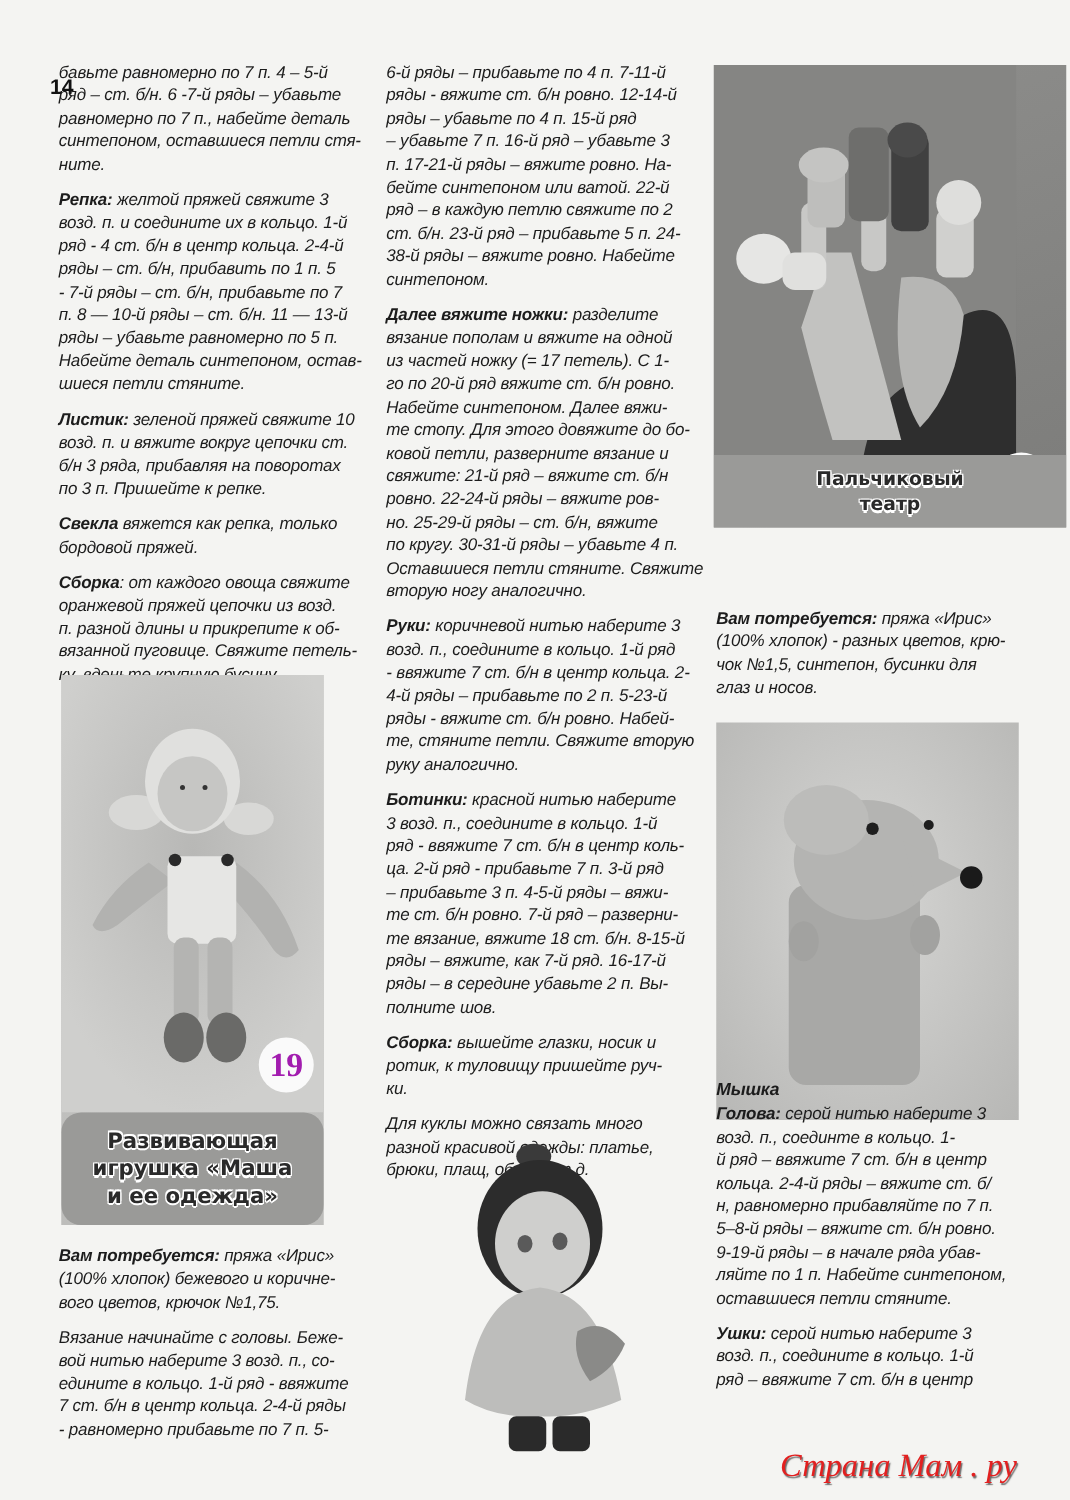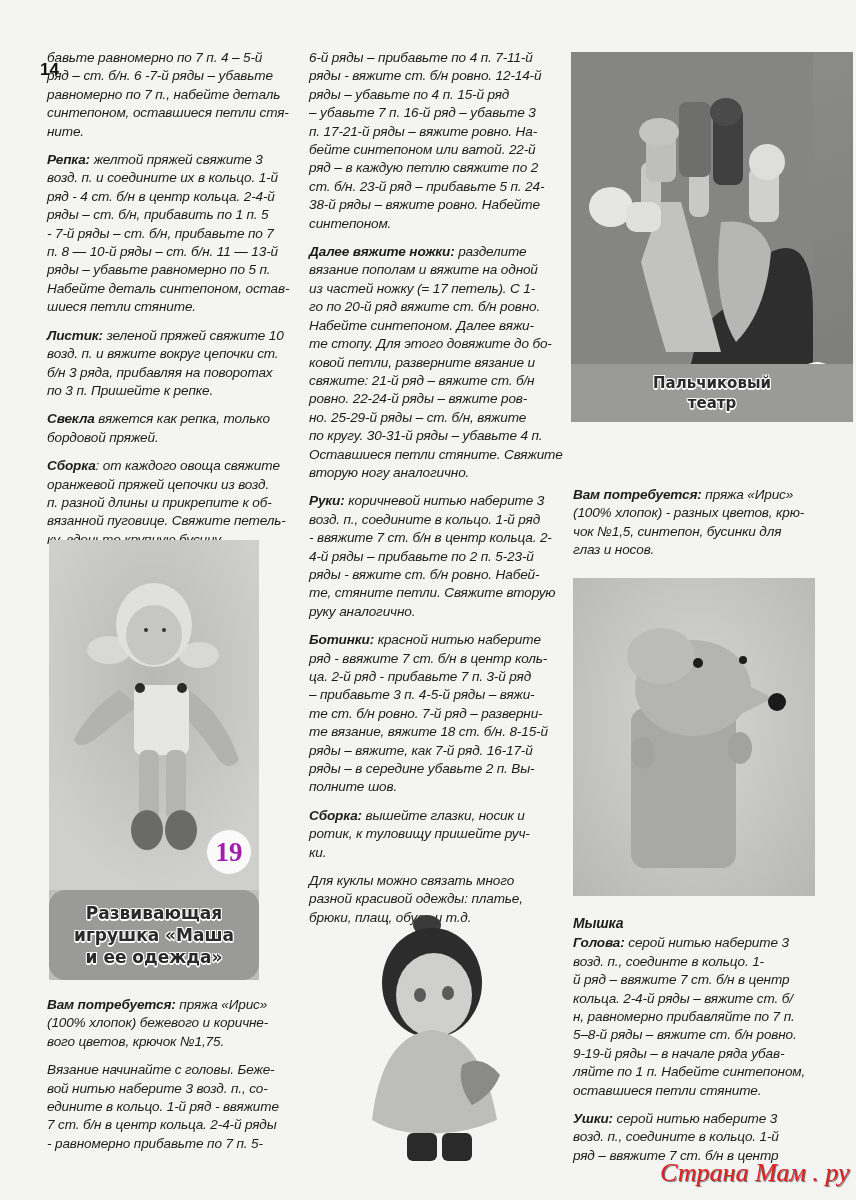--- a/index.html
+++ b/index.html
@@ -20,21 +20,21 @@
       font-size: 13.6px; line-height: 18.4px;
       letter-spacing: -0.15px;
       font-style: italic;
     }
     .col p { margin: 0 0 10px 0; }
     .col b { font-weight: bold; }
     .col1 { left: 47px; top: 49px; width: 240px; }
     .col2 { left: 309px; top: 49px; width: 240px; }
     .col1b { left: 47px; top: 996px; width: 240px; }
     .col3a { left: 573px; top: 486px; width: 245px; }
-    .col3b { left: 573px; top: 914px; width: 245px; }
+    .col3b { left: 573px; top: 862px; width: 245px; }
     .line { display: block; white-space: nowrap; }
 
     .photo {
       position: absolute; overflow: hidden;
       background: #9c9c9a;
     }
     .photo-doll { left: 49px; top: 540px; width: 210px; height: 440px; background: linear-gradient(#c9c9c7, #bdbdbb); }
     .photo-finger { left: 571px; top: 52px; width: 282px; height: 370px; background: linear-gradient(160deg,#8e8e8c,#7c7c7a); }
     .photo-mouse { left: 573px; top: 578px; width: 242px; height: 318px; background: radial-gradient(ellipse at 50% 45%, #d6d6d4, #b7b7b5); }
 
@@ -57,21 +57,21 @@
       font-family: Liberation Serif, serif; font-weight: bold; font-size: 27px;
     }
     .photo-doll .badge { right: 8px; top: 290px; }
     .photo-finger .badge { right: 14px; top: 310px; }
 
     .shape { position: absolute; }
     .sub-title {
       font-weight: bold; font-size: 14px; margin-bottom: 2px;
     }
     .watermark {
-      position: absolute; left: 660px; top: 1158px;
+      position: absolute; left: 624px; top: 1158px;
       font-family: "Liberation Serif", serif; font-style: italic;
       font-size: 26px; color: #e22020;
       text-shadow: 1px 1px 1px #6a6a6a;
       white-space: nowrap;
     }
     .girl-illust { position: absolute; left: 352px; top: 905px; width: 170px; height: 270px; }
   </style>
 </head>
 <body>
 
@@ -201,20 +201,21 @@
     <span class="line"><b>Руки:</b><span> коричневой нитью наберите 3</span></span>
     <span class="line">возд. п., соедините в кольцо. 1-й ряд</span>
     <span class="line">- ввяжите 7 ст. б/н в центр кольца. 2-</span>
     <span class="line">4-й ряды – прибавьте по 2 п. 5-23-й</span>
     <span class="line">ряды - вяжите ст. б/н ровно. Набей-</span>
     <span class="line">те, стяните петли. Свяжите вторую</span>
     <span class="line">руку аналогично.</span>
   </p>
   <p>
     <span class="line"><b>Ботинки:</b><span> красной нитью наберите</span></span>
+    <span class="line">3 возд. п., соедините в кольцо. 1-й</span>
     <span class="line">ряд - ввяжите 7 ст. б/н в центр коль-</span>
     <span class="line">ца. 2-й ряд  - прибавьте 7 п. 3-й ряд</span>
     <span class="line">– прибавьте 3 п. 4-5-й ряды – вяжи-</span>
     <span class="line">те ст. б/н ровно. 7-й ряд – разверни-</span>
     <span class="line">те вязание, вяжите 18 ст. б/н. 8-15-й</span>
     <span class="line">ряды – вяжите, как 7-й ряд. 16-17-й</span>
     <span class="line">ряды – в середине убавьте 2 п. Вы-</span>
     <span class="line">полните шов.</span>
   </p>
   <p>

